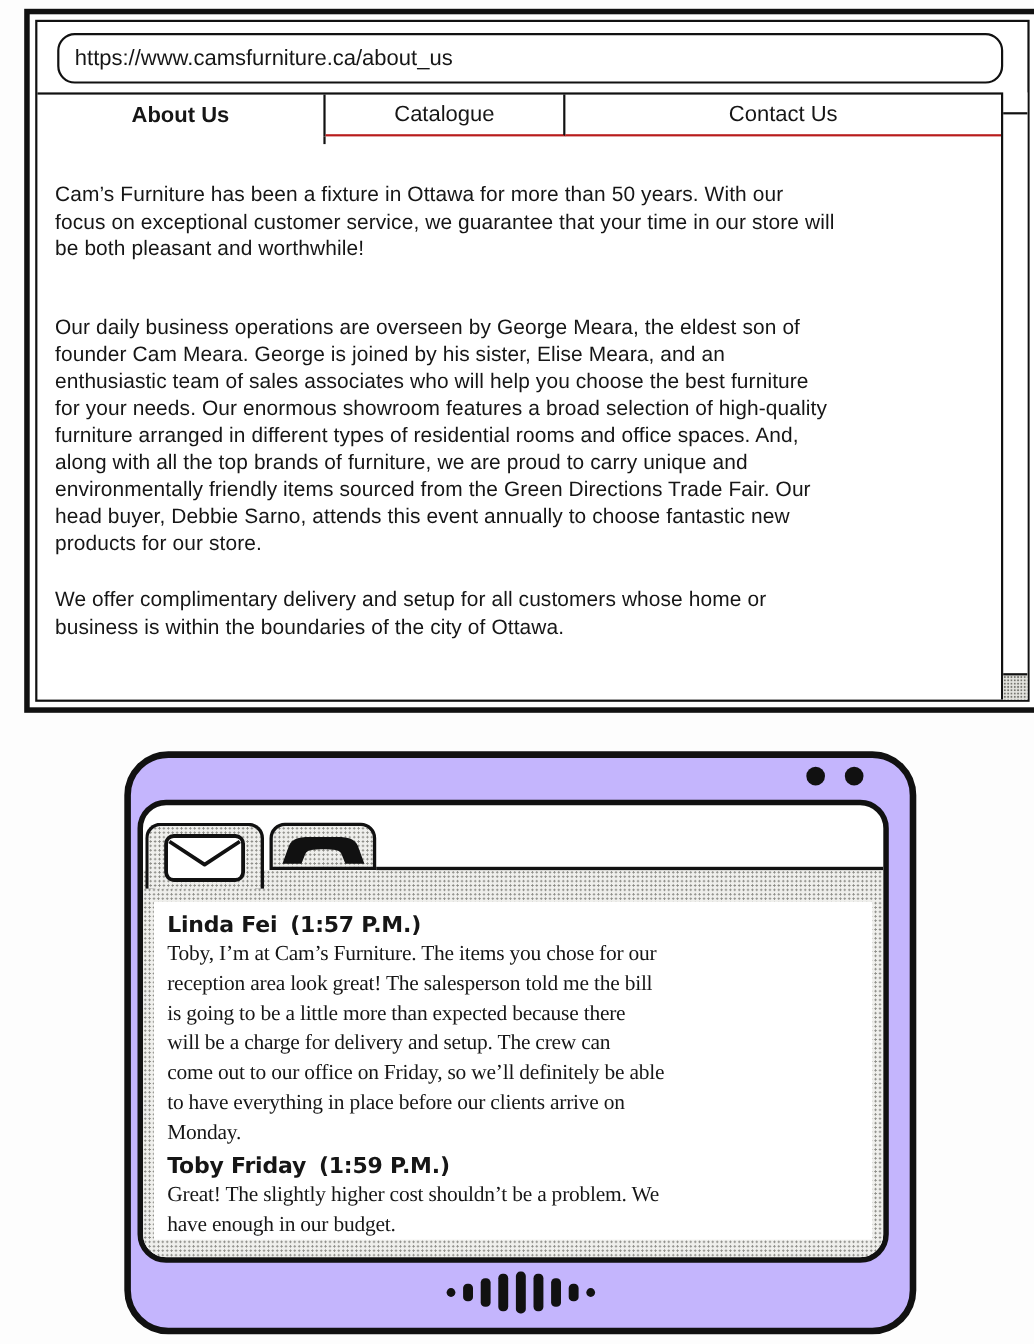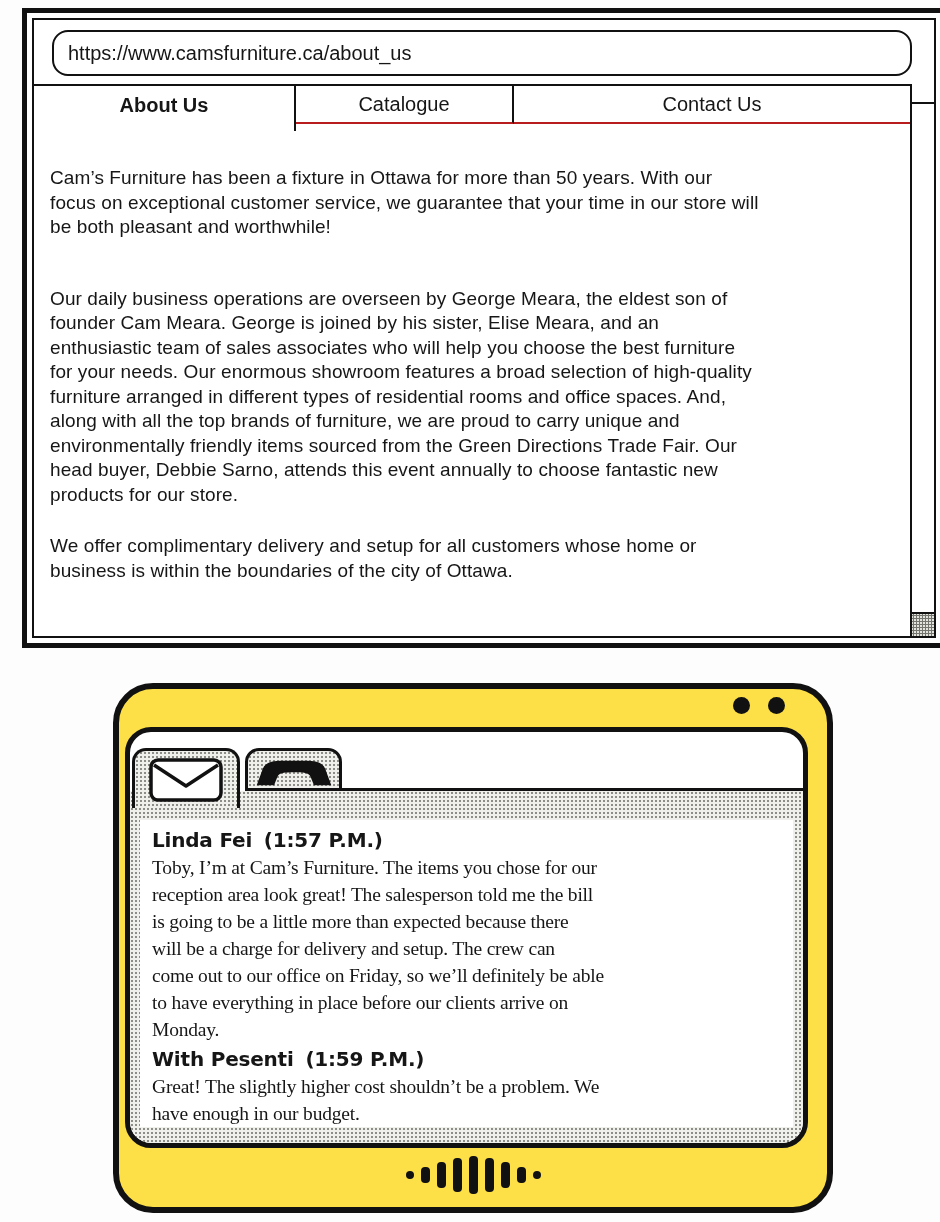--- a/index.html
+++ b/index.html
@@ -54,21 +54,21 @@
     font-size:19px; line-height:24.5px; white-space:pre-line; letter-spacing:0.1px;
   }
   .scrollbar {
     position:absolute; right:0; top:64px; bottom:0; width:24px;
     border-left:2px solid #111; background:#fff;
   }
   .scroll-tick { position:absolute; left:0; right:0; top:18px; height:2px; background:#111; }
   .scroll-box { position:absolute; left:0; right:0; bottom:0; height:24px; border-top:2px solid #111; }
 
   
-  .device { left:113px; top:683px; width:720px; height:530px; border:6px solid #111; border-radius:40px; background:#fde047; }
+  .device { left:113px; top:683px; width:720px; height:530px; border:6px solid #111; border-radius:40px; background:#c4b5fd; }
   .dot { width:17px; height:17px; border-radius:50%; background:#111; }
   .screen {
     position:absolute; left:6px; top:38px; width:683px; height:421px;
     border:5px solid #111; border-radius:26px; background:#fff; overflow:hidden;
   }
   .mtab {
     position:absolute; border:3px solid #111; border-bottom:none;
     border-radius:14px 14px 0 0; display:flex; align-items:center; justify-content:center;
   }
   .mtab.mail { left:2px; top:16px; width:108px; height:60px; z-index:3; }
@@ -173,21 +173,21 @@
 reception area look great! The salesperson told me the bill
 is going to be a little more than expected because there
 will be a charge for delivery and setup. The crew can
 come out to our office on Friday, so we’ll definitely be able
 to have everything in place before our clients arrive on
 Monday.</div>
         </div>
 
         <div>
           <div class="msg-head">
-            <span>With Pesenti</span>
+            <span>Toby Friday</span>
             <span style="margin-left:5px">(1:59 P.M.)</span>
           </div>
           <div class="msg-body">Great! The slightly higher cost shouldn’t be a problem. We
 have enough in our budget.</div>
         </div>
 
       </div>
     </div>
 
     <div class="speaker">

